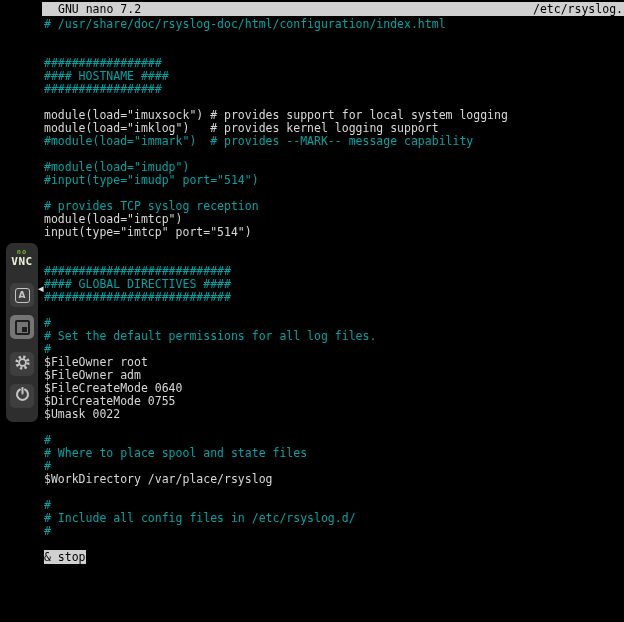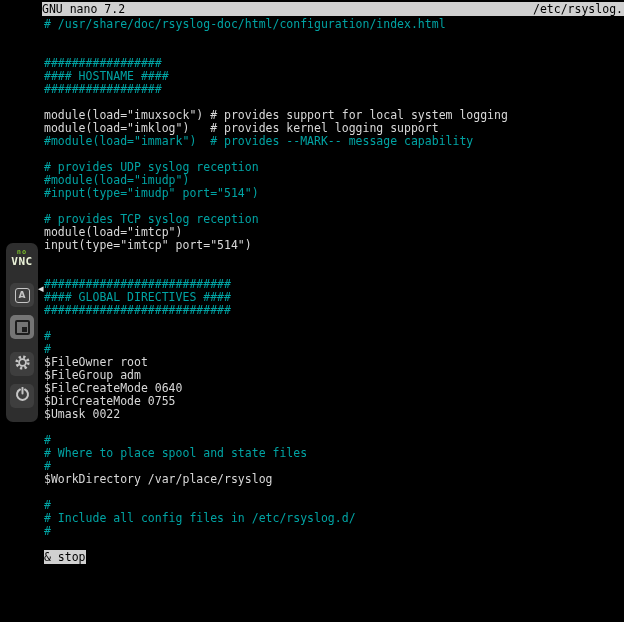--- a/index.html
+++ b/index.html
@@ -14,21 +14,21 @@
   
   .terminal {
     position:absolute; left:42px; top:0; width:582px; height:622px;
     background:#000;
   }
   .nano-header {
     margin-top:2px; height:14px;
     background:#d0d0d0; color:#000;
     font-size:11.5px; line-height:14px;
     display:flex; justify-content:space-between;
-    padding-right:1px;
+    padding-left:16px; padding-right:1px;
     white-space:pre;
     gap:24px;
   }
   .term-body { padding:2px 0 0 2px; }
   .line {
     height:13px; font-size:11.5px; line-height:13px;
     white-space:pre; color:#d8d8d8;
   }
   .line.comment { color:#00a3a3; }
   .line.selected > span { background:#d0d0d0; color:#000; }
@@ -126,37 +126,37 @@
       <div class="line blank"></div>
       <div class="line blank"></div>
       <div class="line comment">#################</div>
       <div class="line comment">#### HOSTNAME ####</div>
       <div class="line comment">#################</div>
       <div class="line blank"></div>
       <div class="line code">module(load="imuxsock") # provides support for local system logging</div>
       <div class="line code">module(load="imklog")   # provides kernel logging support</div>
       <div class="line comment">#module(load="immark")  # provides --MARK-- message capability</div>
       <div class="line blank"></div>
-      <div class="line comment"># provides UDP syslog reception</div>
       <div class="line comment">#module(load="imudp")</div>
       <div class="line comment">#input(type="imudp" port="514")</div>
       <div class="line blank"></div>
       <div class="line comment"># provides TCP syslog reception</div>
       <div class="line code">module(load="imtcp")</div>
       <div class="line code">input(type="imtcp" port="514")</div>
       <div class="line blank"></div>
       <div class="line blank"></div>
       <div class="line comment">###########################</div>
       <div class="line comment">#### GLOBAL DIRECTIVES ####</div>
       <div class="line comment">###########################</div>
       <div class="line blank"></div>
       <div class="line comment">#</div>
+      <div class="line comment"># Set the default permissions for all log files.</div>
       <div class="line comment">#</div>
       <div class="line code">$FileOwner root</div>
-      <div class="line code">$FileGroup adm</div>
+      <div class="line code">$FileOwner adm</div>
       <div class="line code">$FileCreateMode 0640</div>
       <div class="line code">$DirCreateMode 0755</div>
       <div class="line code">$Umask 0022</div>
       <div class="line blank"></div>
       <div class="line comment">#</div>
       <div class="line comment"># Where to place spool and state files</div>
       <div class="line comment">#</div>
       <div class="line code">$WorkDirectory /var/place/rsyslog</div>
       <div class="line blank"></div>
       <div class="line comment">#</div>

